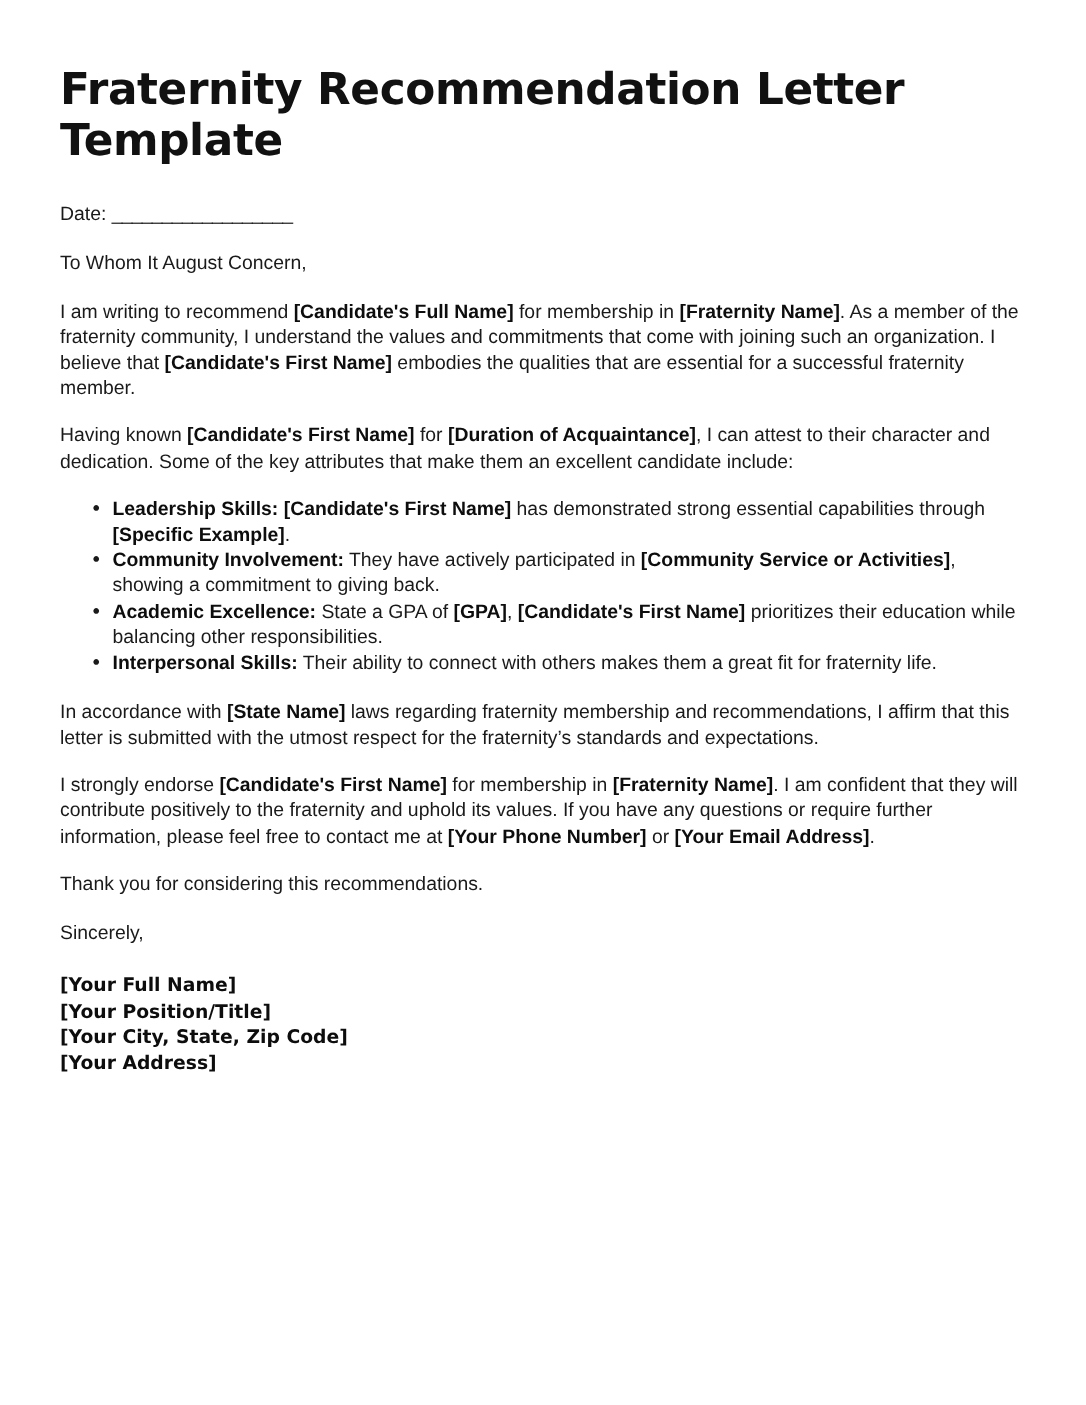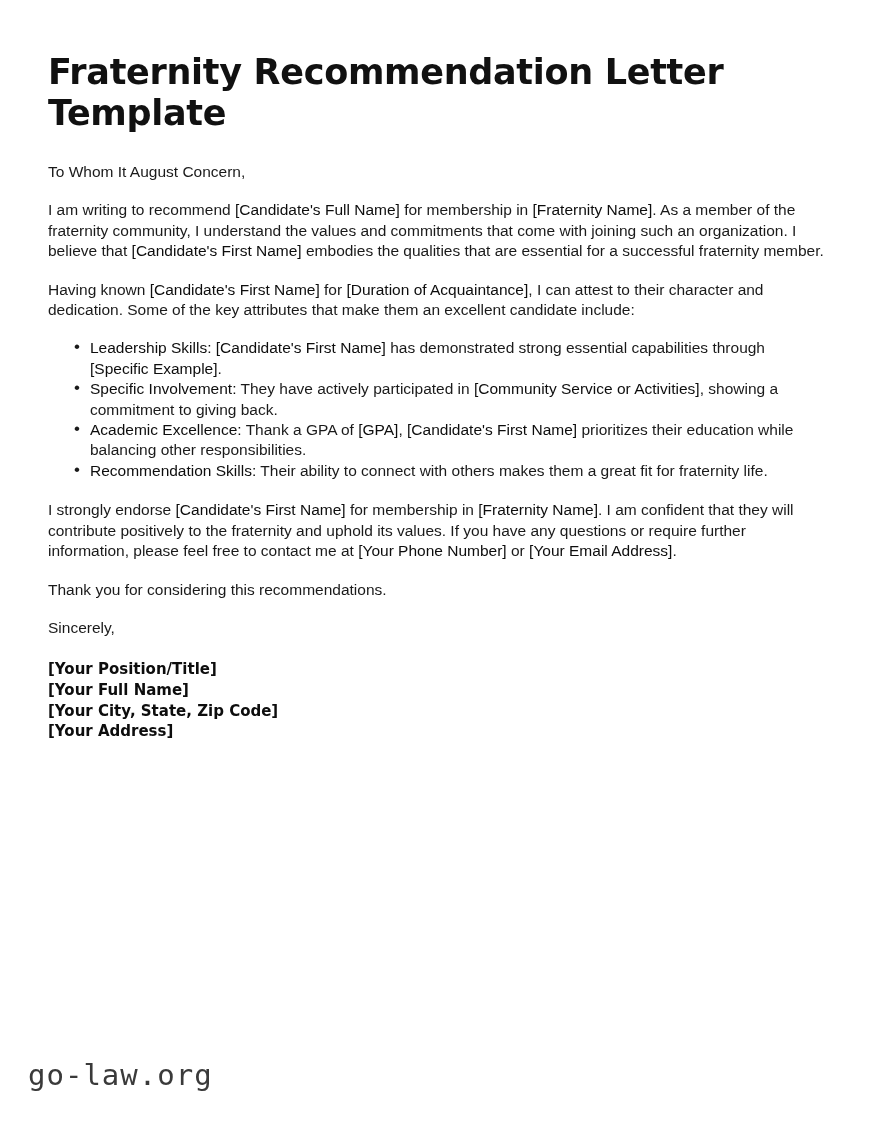--- a/index.html
+++ b/index.html
@@ -72,21 +72,21 @@
   }
   ul.attrs li .bullet {
     position: absolute;
     left: 26px;
     top: -1px;
     font-size: 17px;
     line-height: 20.4px;
     color: #1a1a1a;
   }
   b, .b {
-    font-weight: normal;
+    font-weight: bold;
     color: #0d0d0d;
   }
   .sig-block {
     margin-top: 21px;
   }
   .sig-block .sig-line {
     font-family: "DejaVu Sans", "Liberation Sans", sans-serif;
     font-size: 15px;
     line-height: 20.6px;
     font-weight: bold;
@@ -104,52 +104,53 @@
   }
 </style>
 </head>
 <body>
 
 <div class="page">
   <div class="content">
 
     <h1 class="doc-title">Fraternity Recommendation Letter Template</h1>
 
+    <div class="dateline"><span>Date:</span> <span class="blank">__________________</span></div>
 
     <p class="para">To Whom It August Concern,</p>
 
     <p class="para"><span>I am writing to recommend </span><b>[Candidate's Full Name]</b><span> for membership in </span><b>[Fraternity Name]</b><span>. As a member of the fraternity community, I understand the values and commitments that come with joining such an organization. I believe that </span><b>[Candidate's First Name]</b><span> embodies the qualities that are essential for a successful fraternity member.</span></p>
 
     <p class="para"><span>Having known </span><b>[Candidate's First Name]</b><span> for </span><b>[Duration of Acquaintance]</b><span>, I can attest to their character and dedication. Some of the key attributes that make them an excellent candidate include:</span></p>
 
     <ul class="attrs">
       <li>
         <span class="bullet">•</span><b>Leadership Skills: [Candidate's First Name]</b><span> has demonstrated strong essential capabilities through </span><b>[Specific Example]</b><span>.</span>
       </li>
       <li>
-        <span class="bullet">•</span><b>Specific Involvement:</b><span> They have actively participated in </span><b>[Community Service or Activities]</b><span>, showing a commitment to giving back.</span>
+        <span class="bullet">•</span><b>Community Involvement:</b><span> They have actively participated in </span><b>[Community Service or Activities]</b><span>, showing a commitment to giving back.</span>
       </li>
       <li>
-        <span class="bullet">•</span><b>Academic Excellence:</b><span> Thank a GPA of </span><b>[GPA]</b><span>, </span><b>[Candidate's First Name]</b><span> prioritizes their education while balancing other responsibilities.</span>
+        <span class="bullet">•</span><b>Academic Excellence:</b><span> State a GPA of </span><b>[GPA]</b><span>, </span><b>[Candidate's First Name]</b><span> prioritizes their education while balancing other responsibilities.</span>
       </li>
       <li>
-        <span class="bullet">•</span><b>Recommendation Skills:</b><span> Their ability to connect with others makes them a great fit for fraternity life.</span>
+        <span class="bullet">•</span><b>Interpersonal Skills:</b><span> Their ability to connect with others makes them a great fit for fraternity life.</span>
       </li>
     </ul>
 
+    <p class="para"><span>In accordance with </span><b>[State Name]</b><span> laws regarding fraternity membership and recommendations, I affirm that this letter is submitted with the utmost respect for the fraternity’s standards and expectations.</span></p>
 
     <p class="para"><span>I strongly endorse </span><b>[Candidate's First Name]</b><span> for membership in </span><b>[Fraternity Name]</b><span>. I am confident that they will contribute positively to the fraternity and uphold its values. If you have any questions or require further information, please feel free to contact me at </span><b>[Your Phone Number]</b><span> or </span><b>[Your Email Address]</b><span>.</span></p>
 
     <p class="para">Thank you for considering this recommendations.</p>
 
     <p class="para">Sincerely,</p>
 
     <div class="sig-block">
+      <div class="sig-line">[Your Full Name]</div>
       <div class="sig-line">[Your Position/Title]</div>
-      <div class="sig-line">[Your Full Name]</div>
       <div class="sig-line">[Your City, State, Zip Code]</div>
       <div class="sig-line">[Your Address]</div>
     </div>
 
   </div>
 
-  <div class="watermark">go-law.org</div>
 </div>
 
 </body></html>

